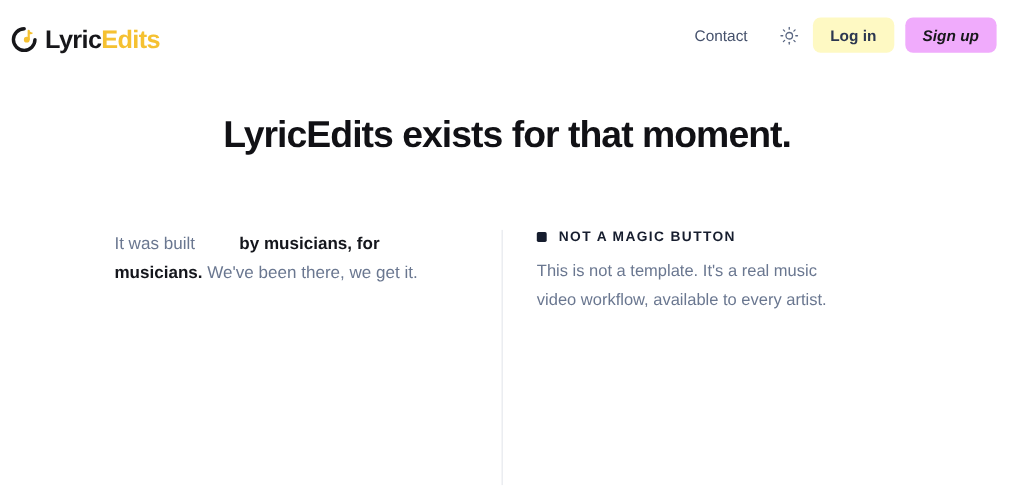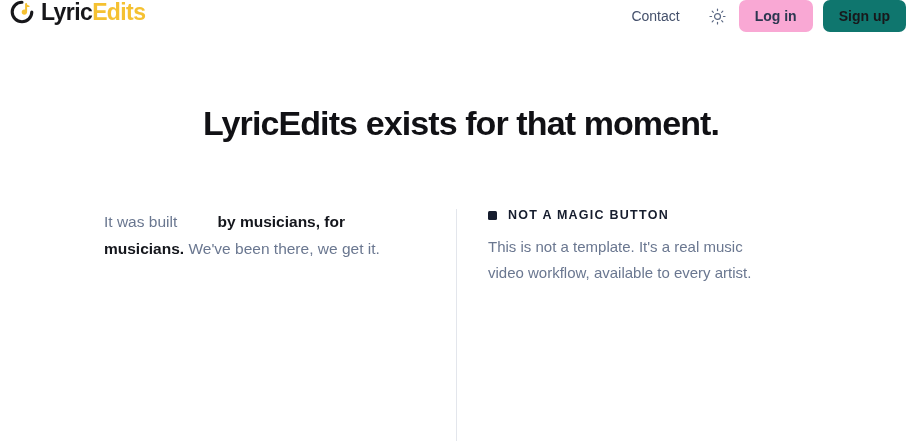--- a/index.html
+++ b/index.html
@@ -14,21 +14,21 @@
     background: #ffffff;
     font-family: "Liberation Sans", sans-serif;
     color: #2e3a4e;
     -webkit-font-smoothing: antialiased;
   }
 
   
   .site-header {
     height: 48px;
     display: flex;
-    align-items: flex-start;
+    align-items: flex-end;
     justify-content: space-between;
     padding: 0 16px 0 10px;
   }
 
   .brand {
     display: flex;
     align-items: center;
     gap: 7px;
     cursor: pointer;
     text-decoration: none;
@@ -88,27 +88,28 @@
     font-family: inherit;
     font-weight: bold;
     border: none;
     border-radius: 7px;
     padding: 9px 16px;
     line-height: 1;
     cursor: pointer;
     white-space: nowrap;
   }
   .btn-login {
-    background: #f9a8d4;
+    background: #fef9c3;
     color: #2c3750;
     margin-right: 10px;
   }
   .btn-signup {
-    background: #0f766e;
+    background: #f0abfc;
     color: #18181b;
+    font-style: italic;
   }
 
   
   .hero {
     text-align: center;
     margin-top: 56px;
   }
   .hero-title {
     font-size: 34px;
     font-weight: bold;

